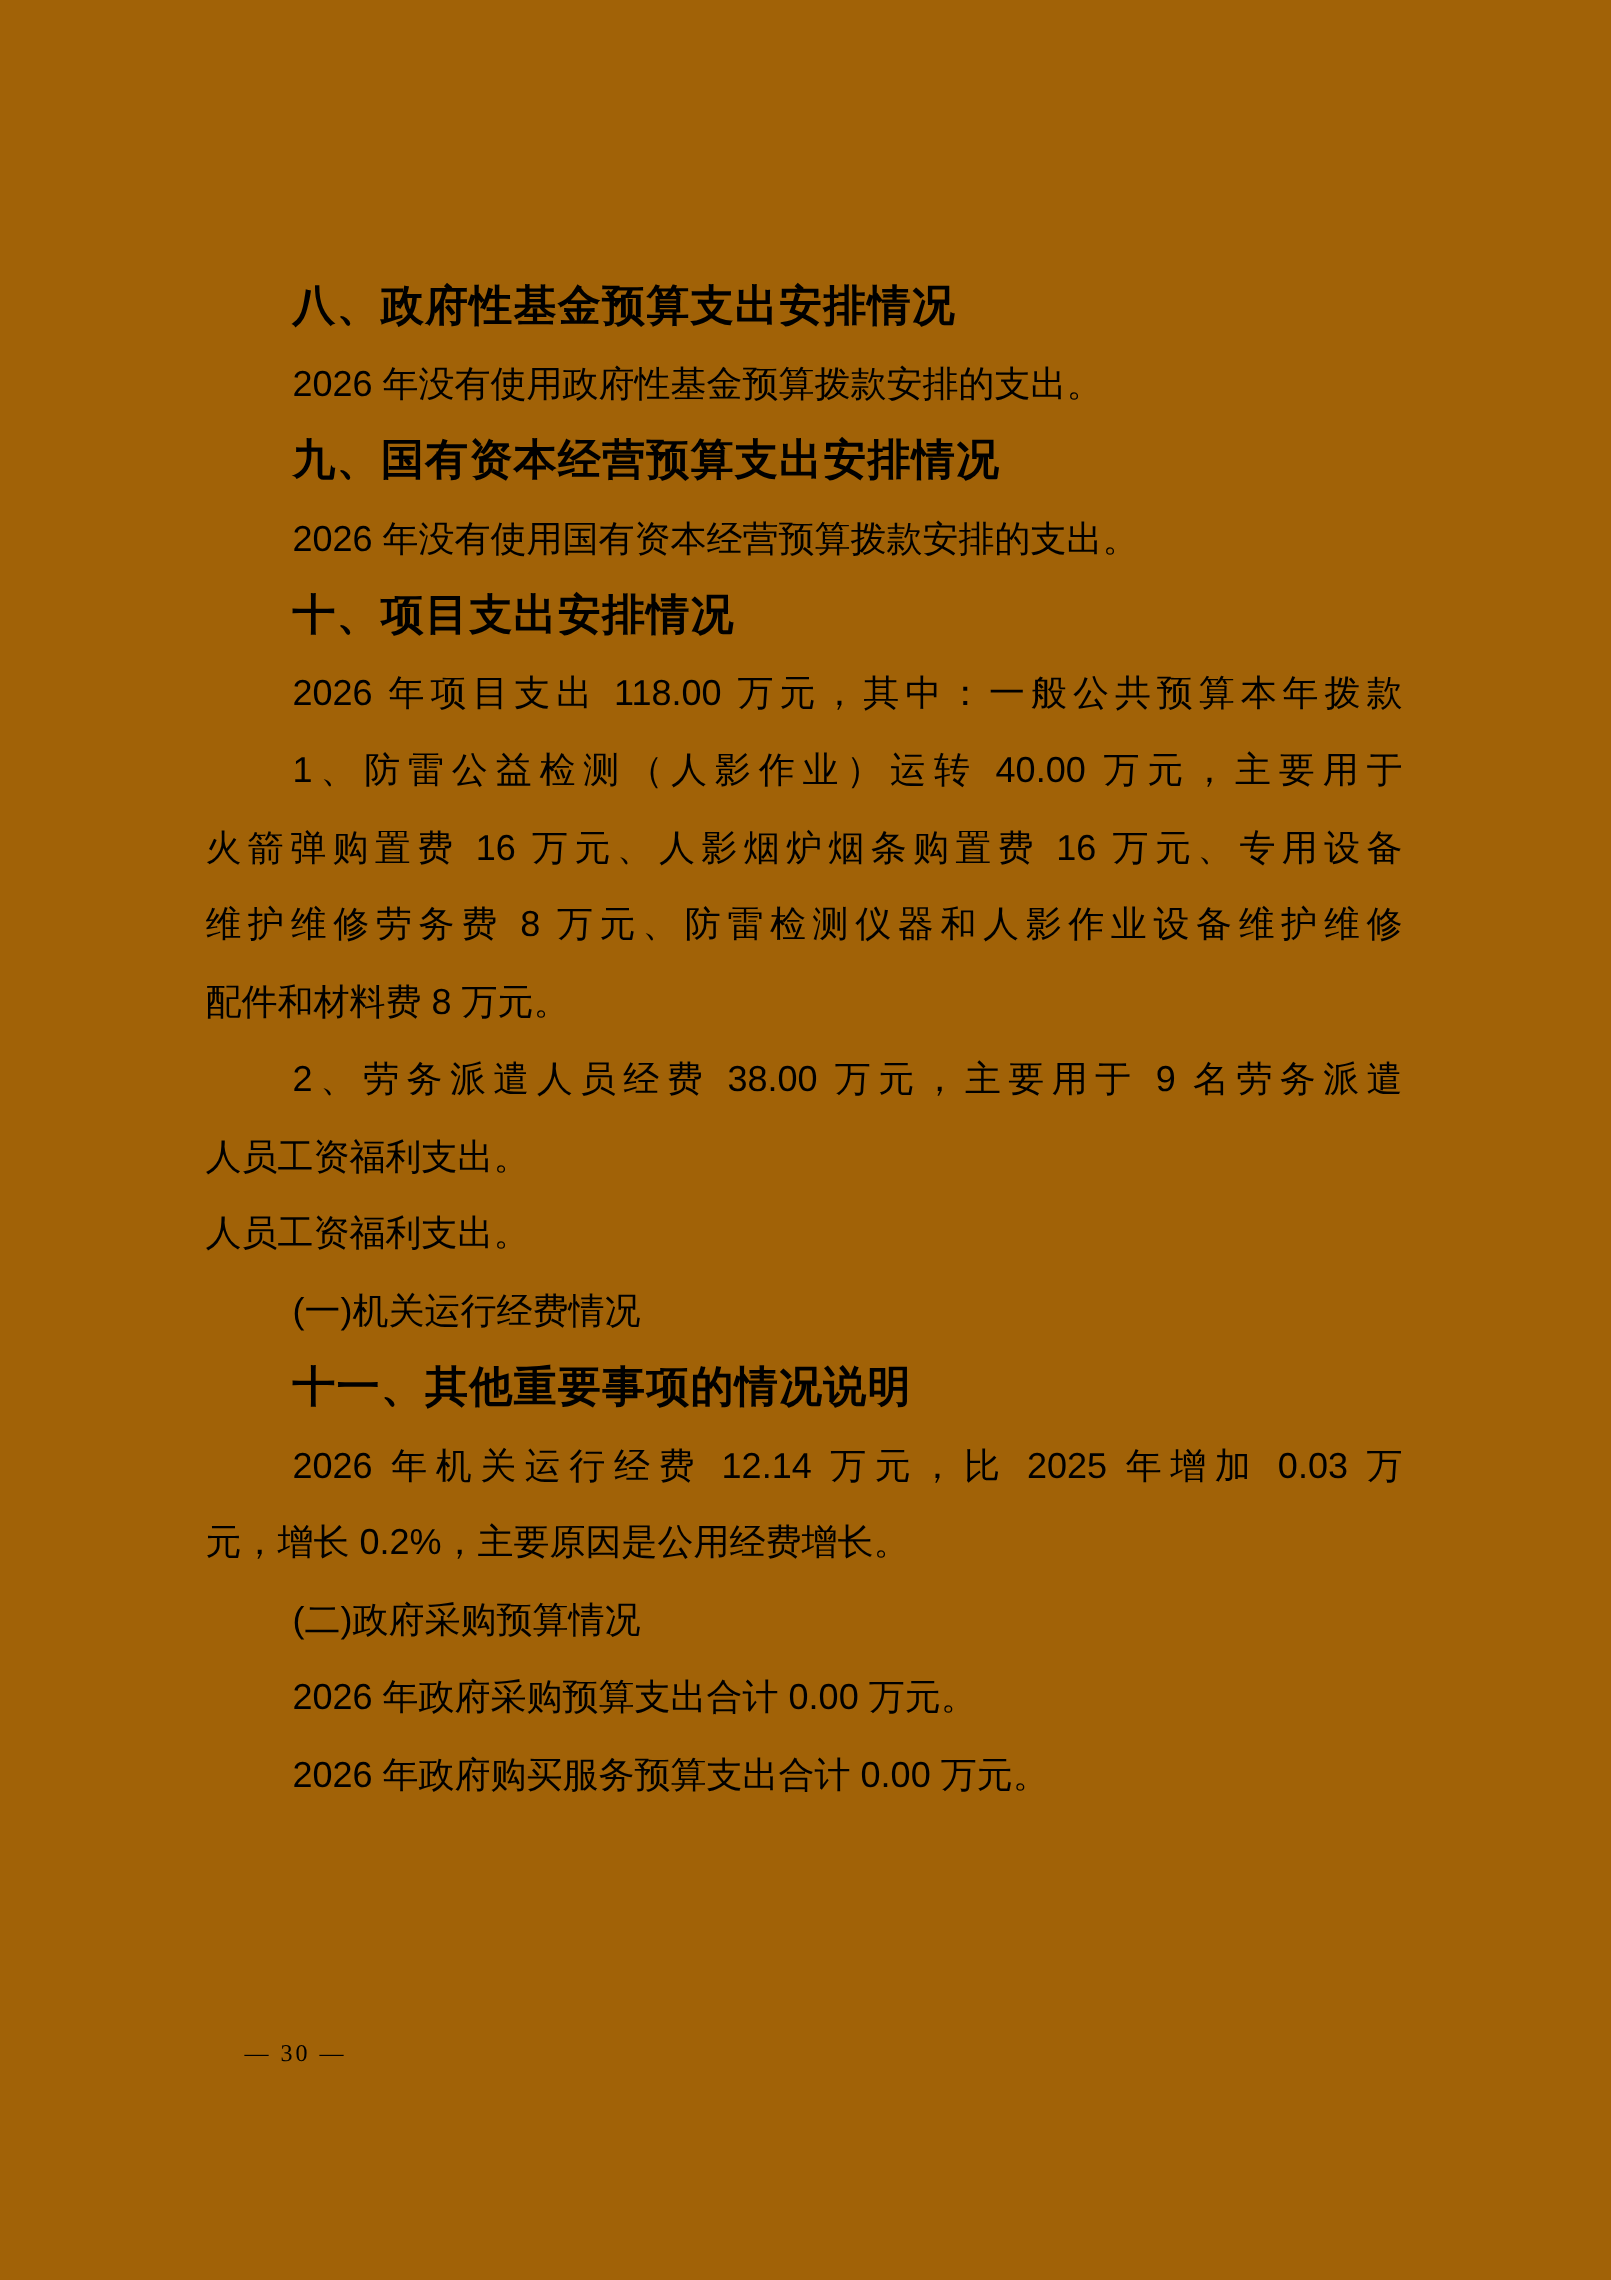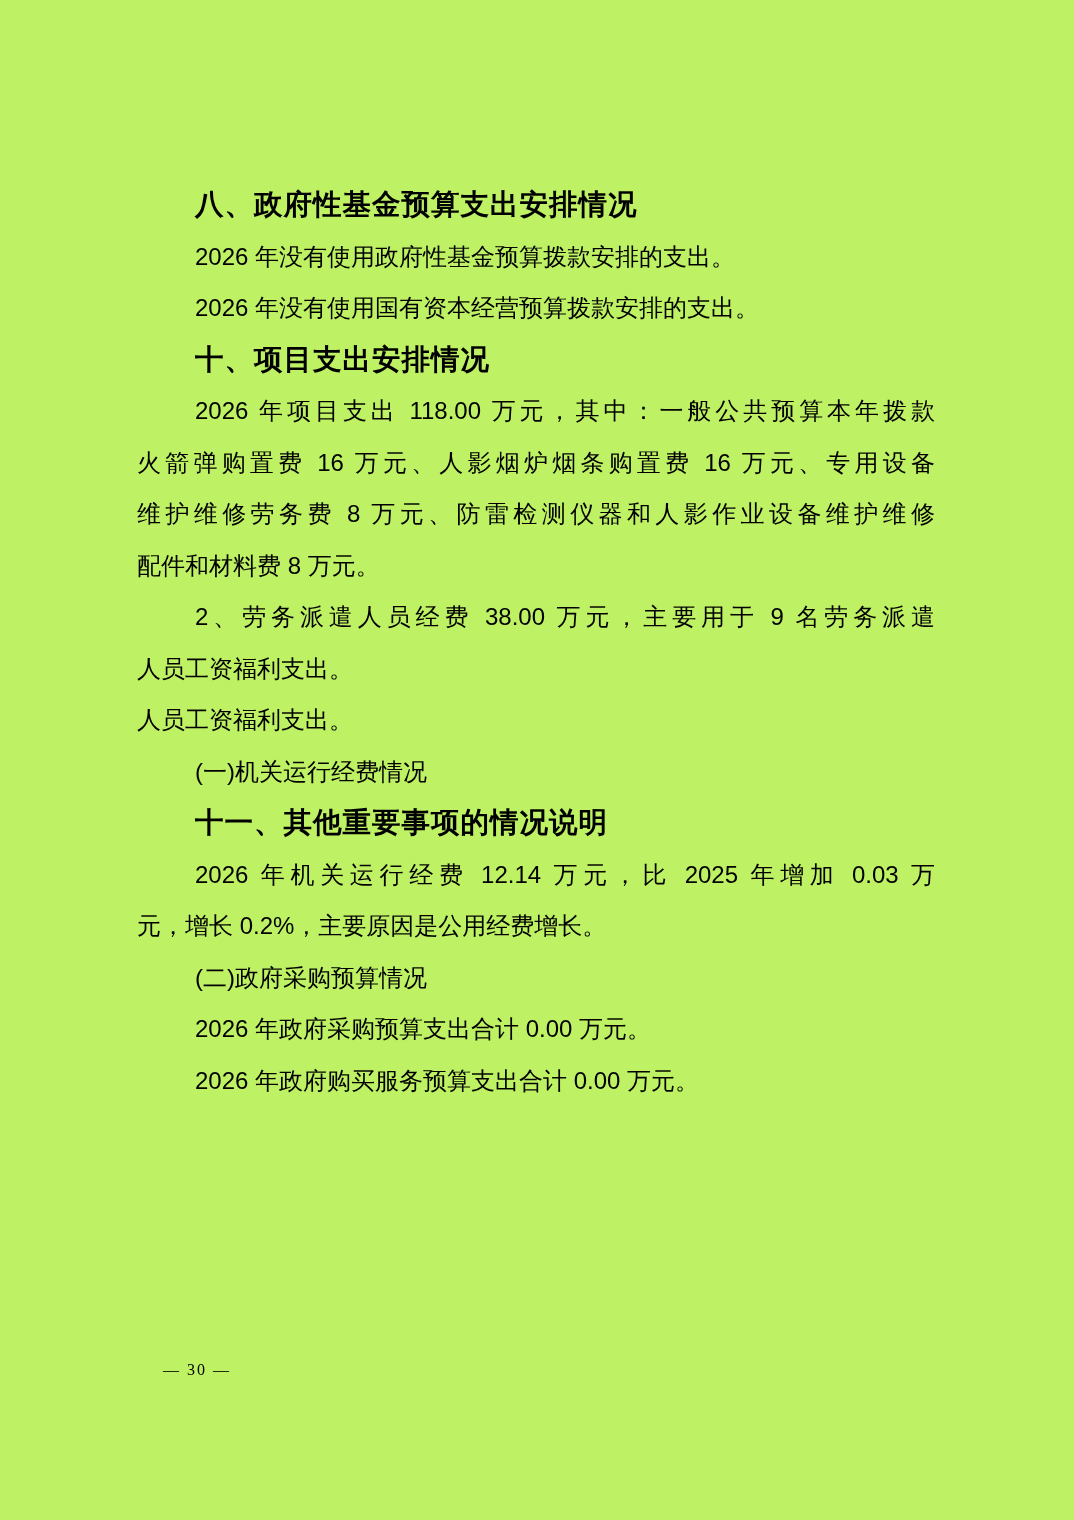--- a/index.html
+++ b/index.html
@@ -4,21 +4,21 @@
 <style>
   html, body {
     margin: 0;
     padding: 0;
     background: #ffffff;
   }
   .page {
     position: relative;
     width: 1074px;
     height: 1520px;
-    background: #bef264;
+    background: #a16207;
     overflow: hidden;
     font-family: "Liberation Serif", serif;
     color: #000000;
   }
   .text-block {
     position: absolute;
     left: 137px;
     top: 179px;
     width: 798px;
   }
@@ -60,24 +60,26 @@
 </head>
 <body>
 
 <div class="page">
 
   <div class="text-block">
 
     <div class="line heading indent">八、政府性基金预算支出安排情况</div>
     <div class="line indent">2026 年没有使用政府性基金预算拨款安排的支出。</div>
 
+    <div class="line heading indent">九、国有资本经营预算支出安排情况</div>
     <div class="line indent">2026 年没有使用国有资本经营预算拨款安排的支出。</div>
 
     <div class="line heading indent">十、项目支出安排情况</div>
     <div class="line indent fill">2026 年项目支出 118.00 万元，其中：一般公共预算本年拨款</div>
+    <div class="line indent fill">1、防雷公益检测（人影作业）运转 40.00 万元，主要用于</div>
     <div class="line fill">火箭弹购置费 16 万元、人影烟炉烟条购置费 16 万元、专用设备</div>
     <div class="line fill">维护维修劳务费 8 万元、防雷检测仪器和人影作业设备维护维修</div>
     <div class="line">配件和材料费 8 万元。</div>
     <div class="line indent fill">2、劳务派遣人员经费 38.00 万元，主要用于 9 名劳务派遣</div>
     <div class="line">人员工资福利支出。</div>
     <div class="line">人员工资福利支出。</div>
 
     <div class="line indent">(一)机关运行经费情况</div>
     <div class="line heading indent">十一、其他重要事项的情况说明</div>
     <div class="line indent fill">2026 年机关运行经费 12.14 万元，比 2025 年增加 0.03 万</div>

